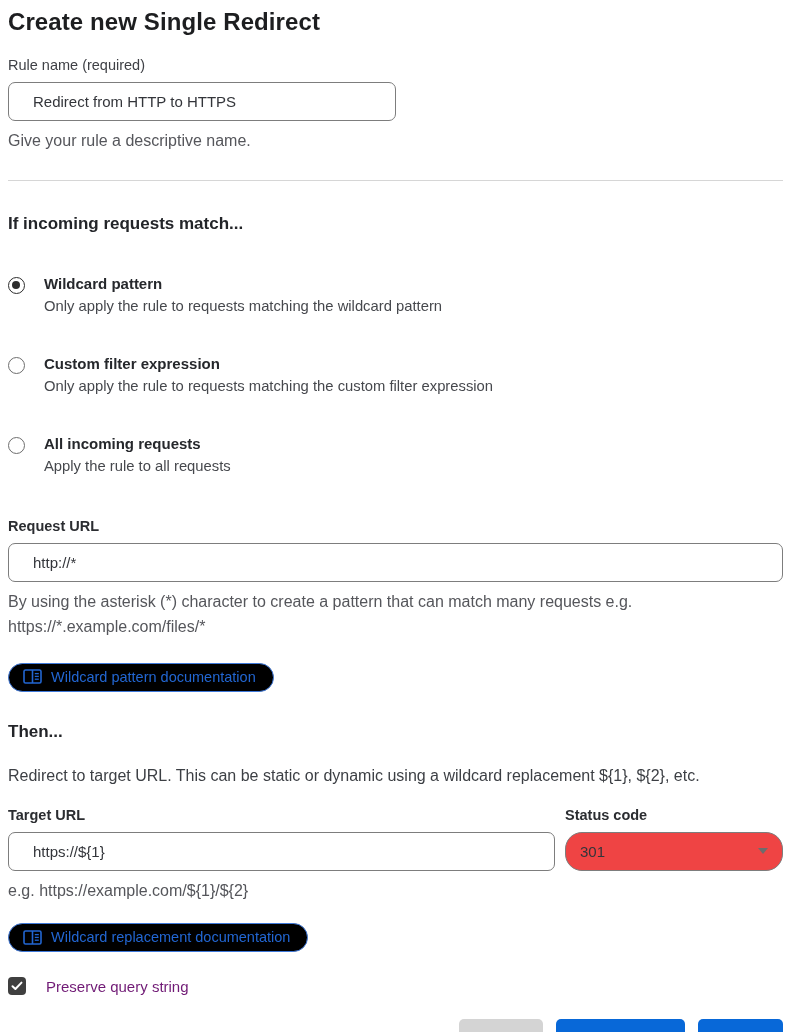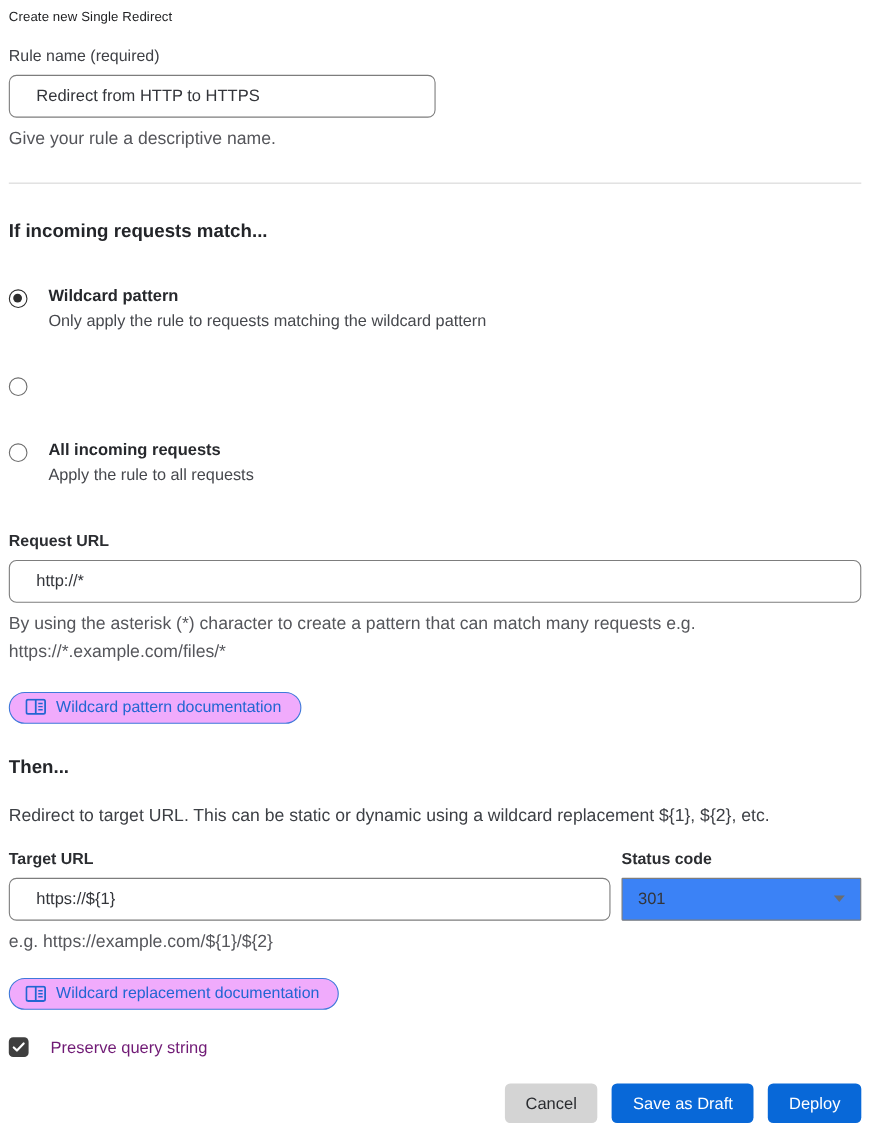--- a/index.html
+++ b/index.html
@@ -6,22 +6,22 @@
   html, body { background: #ffffff; }
   body {
     width: 791px;
     height: 1032px;
     font-family: "Liberation Sans", sans-serif;
     color: #25272b;
     padding: 6px 8px 0 8px;
     overflow: hidden;
   }
   .page-title {
-    font-size: 12px;
-    font-weight: 400;
+    font-size: 24px;
+    font-weight: 700;
     color: #1d1e20;
     letter-spacing: 0.1px;
     margin-top: 2px;
   }
   .field-label {
     font-size: 14.5px;
     color: #3f4146;
     margin-top: 21px;
   }
   .field-label.bold { font-weight: 700; color: #2b2d31; }
@@ -96,21 +96,21 @@
     margin-top: 6px;
   }
   
   .doc-button {
     display: inline-flex;
     align-items: center;
     gap: 9px;
     margin-top: 23px;
     border: 1px solid #3f79da;
     border-radius: 15px;
-    background: #f0abfc;
+    background: #000000;
     color: #2266d2;
     font-family: "Liberation Sans", sans-serif;
     font-size: 14.5px;
     padding: 5px 17px 6px 14px;
     cursor: pointer;
   }
   .doc-button svg { display: block; }
   .then-desc {
     font-size: 16px;
     color: #3c3f44;
@@ -126,25 +126,25 @@
   .col-target { width: 547px; }
   .col-status { flex: 1; }
   .row .field-label { margin-top: 0; }
   .select-box {
     display: flex;
     align-items: center;
     justify-content: space-between;
     margin-top: 9px;
     height: 39px;
     border: 1px solid #7d7d7d;
-    border-radius: 1px;
+    border-radius: 17px;
     padding: 0 14px;
     font-size: 15px;
     color: #33353a;
-    background: #3b82f6;
+    background: #ef4444;
     cursor: pointer;
   }
   .caret-down {
     width: 0; height: 0;
     border-left: 5.5px solid transparent;
     border-right: 5.5px solid transparent;
     border-top: 6.5px solid #6d6d6d;
   }
   
   .checkbox-row {
@@ -207,20 +207,24 @@
 <div class="radio-group">
   <div class="radio-option">
     <span class="radio-circle selected"></span>
     <span class="radio-texts">
       <div class="radio-label">Wildcard pattern</div>
       <div class="radio-desc">Only apply the rule to requests matching the wildcard pattern</div>
     </span>
   </div>
   <div class="radio-option">
     <span class="radio-circle"></span>
+    <span class="radio-texts">
+      <div class="radio-label">Custom filter expression</div>
+      <div class="radio-desc">Only apply the rule to requests matching the custom filter expression</div>
+    </span>
   </div>
   <div class="radio-option">
     <span class="radio-circle"></span>
     <span class="radio-texts">
       <div class="radio-label">All incoming requests</div>
       <div class="radio-desc">Apply the rule to all requests</div>
     </span>
   </div>
 </div>
 

